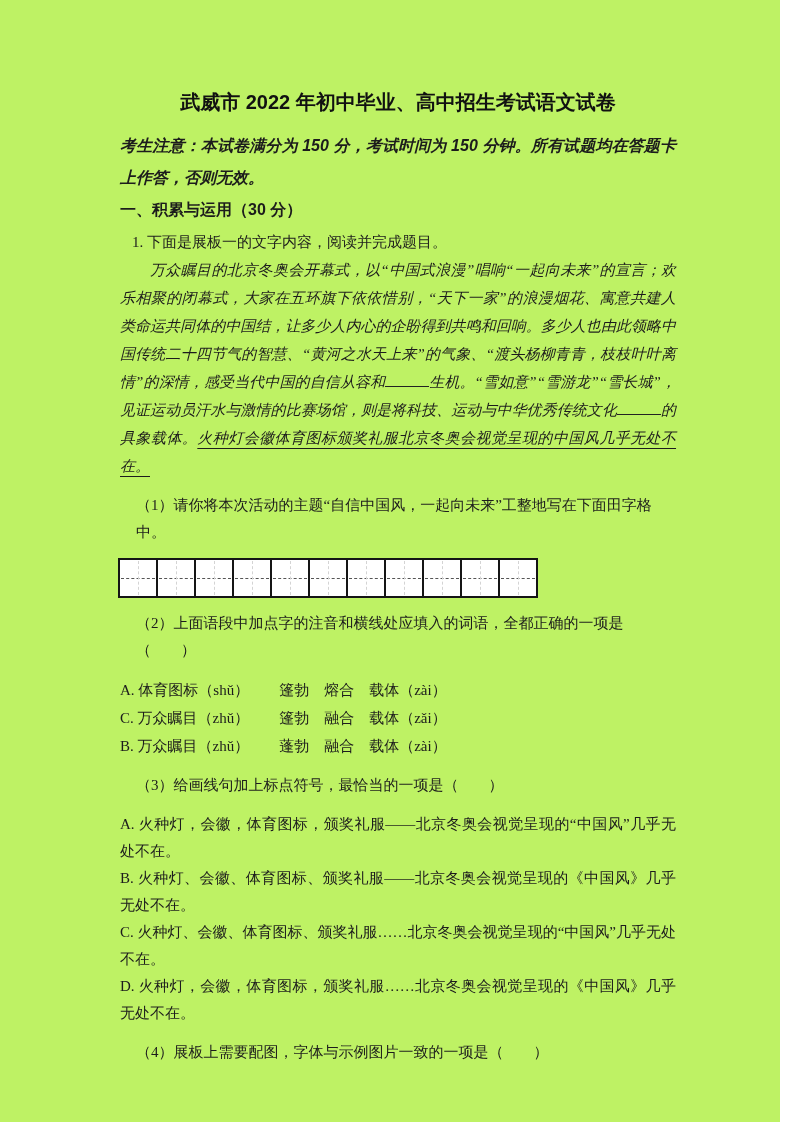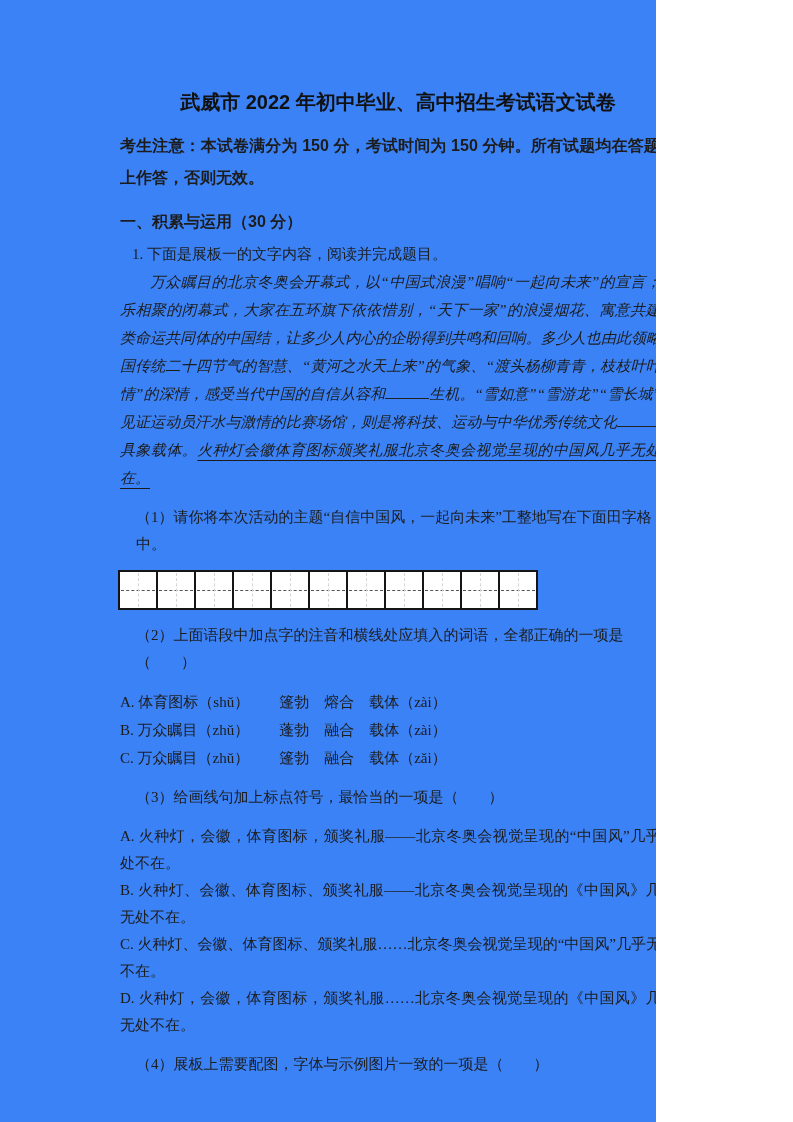--- a/index.html
+++ b/index.html
@@ -4,43 +4,44 @@
 <style>
   html, body { margin: 0; padding: 0; }
   body {
     width: 793px; height: 1122px;
     background: #ffffff;
     color: #1c1c1c;
     font-family: "Liberation Serif", serif;
   }
   .page {
     position: relative;
-    width: 656px; height: 1122px;
-    background: #3b82f6;
+    width: 780px; height: 1122px;
+    background: #bef264;
     overflow: hidden;
   }
   .content {
     position: absolute;
     left: 120px; top: 88px;
     width: 556px;
   }
   .title {
     margin: 0;
     font-family: "Liberation Sans", sans-serif;
     font-weight: 700;
     font-size: 20px; line-height: 28px;
     text-align: center;
     color: #111;
   }
   .notice {
-    margin: 14px 0 12px 0;
+    margin: 14px 0 0 0;
     font-family: "Liberation Sans", sans-serif;
     font-weight: 700;
     font-size: 16px; line-height: 32px;
     text-align: justify;
+    font-style: italic;
   }
   .section-heading, .intro, .board-heading {
     margin: 0;
     font-family: "Liberation Sans", sans-serif;
     font-weight: 700;
     font-size: 16px; line-height: 32px;
     text-align: justify;
   }
   .q-stem {
     margin: 3px 0 0 12px;
@@ -171,22 +172,22 @@
         <div class="tian-cell">
           <span class="h-dash"></span>
           <span class="v-dash"></span>
         </div>
       </div>
 
     <p class="sub-stem">（2）上面语段中加点字的注音和横线处应填入的词语，全都正确的一项是（　　）</p>
 
     <div class="options-inline">
         <div class="option-line">A. 体育图标（shǔ）　　篷勃　熔合　载体（zài）</div>
+        <div class="option-line">C. 万众瞩目（zhǔ）　　篷勃　融合　载体（zǎi）</div>
         <div class="option-line">B. 万众瞩目（zhǔ）　　蓬勃　融合　载体（zài）</div>
-        <div class="option-line">C. 万众瞩目（zhǔ）　　篷勃　融合　载体（zǎi）</div>
       </div>
 
     <p class="sub-stem">（3）给画线句加上标点符号，最恰当的一项是（　　）</p>
 
     <div class="options-para">
         <div class="option-line">A. 火种灯，会徽，体育图标，颁奖礼服——北京冬奥会视觉呈现的“中国风”几乎无处不在。</div>
         <div class="option-line">B. 火种灯、会徽、体育图标、颁奖礼服——北京冬奥会视觉呈现的《中国风》几乎无处不在。</div>
         <div class="option-line">C. 火种灯、会徽、体育图标、颁奖礼服……北京冬奥会视觉呈现的“中国风”几乎无处不在。</div>
         <div class="option-line">D. 火种灯，会徽，体育图标，颁奖礼服……北京冬奥会视觉呈现的《中国风》几乎无处不在。</div>
       </div>

